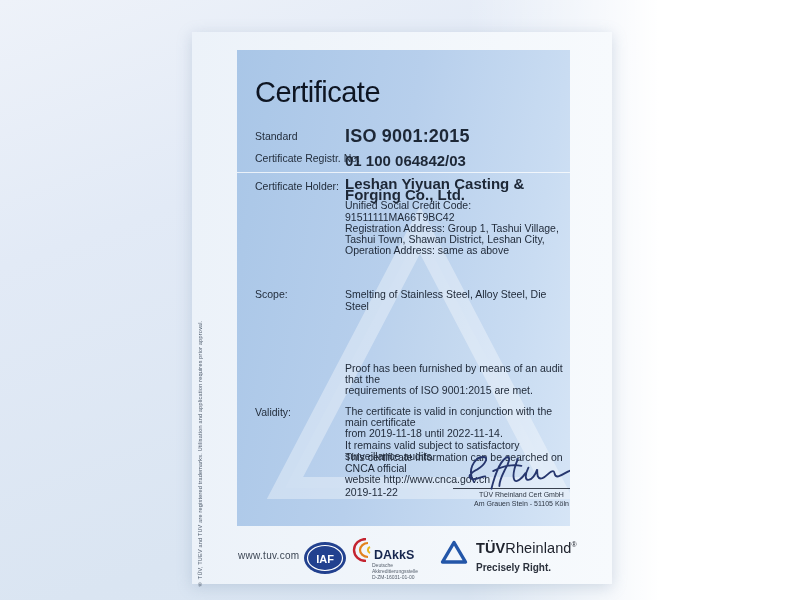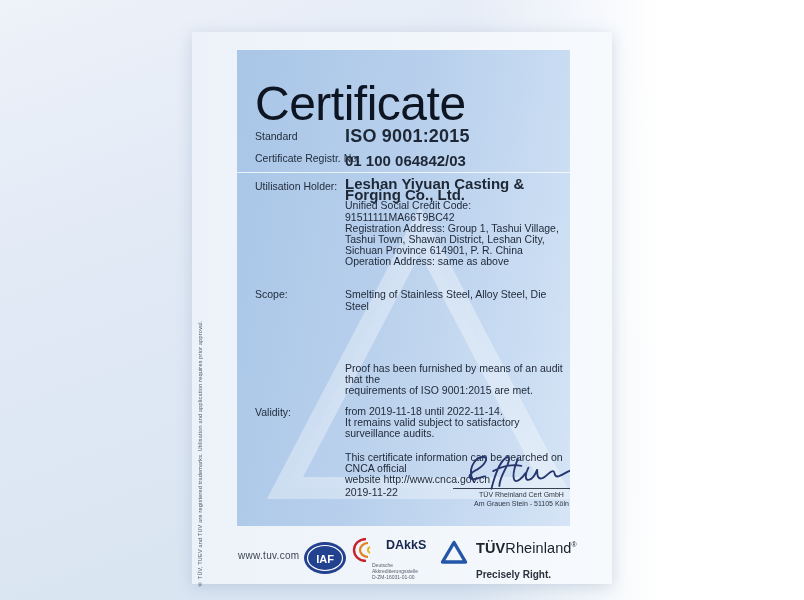--- a/index.html
+++ b/index.html
@@ -29,21 +29,21 @@
   
   .panel{
     position:absolute; left:237px; top:50px; width:333px; height:476px;
     background:linear-gradient(100deg, #a9c6e7 0%, #b7cfec 45%, #c9dcf2 80%, #d6e5f6 100%);
     overflow:hidden;
   }
   .watermark{ position:absolute; left:0; top:0; pointer-events:none; }
 
   .title{
     position:absolute; left:18px; top:26px;
-    font-size:48px; font-weight:400; letter-spacing:-0.5px; color:#0e1522;
+    font-size:29px; font-weight:400; letter-spacing:-0.5px; color:#0e1522;
   }
 
   .lbl{ position:absolute; left:18px; font-size:10.5px; color:#232e3d; }
   .val{ position:absolute; left:108px; font-size:10.5px; color:#1d2736; }
   .b14{ font-weight:700; font-size:18px; letter-spacing:.2px; }
   .b11{ font-weight:700; font-size:15px; }
 
   .divider{
     position:absolute; left:0; top:122px; width:333px; height:1px;
     background:rgba(255,255,255,0.75);
@@ -57,29 +57,29 @@
   .sig-svg{ display:block; width:150px; height:44px; margin-left:4px; }
   .sig-line{ width:145px; height:1px; background:#39414e; margin-left:8px; margin-top:-6px; }
   .sig-org{ margin-top:2px; width:153px; text-align:center; font-size:7px; line-height:8.5px; color:#2c3542; }
 
   
   .footer-web{
     position:absolute; left:238px; top:550px; font-size:10px; color:#3c4654; letter-spacing:.3px;
   }
   .iaf{ position:absolute; left:303px; top:541px; }
   .dakks{ position:absolute; left:352px; top:538px; width:90px; }
-  .dakks-row{ display:flex; align-items:flex-start;gap:12px; }
+  .dakks-row{ display:flex; align-items:flex-end; }
   .dakks-name{ font-size:12.5px; font-weight:700; color:#16264e; margin-left:2px; }
   .dakks-sub{ margin-left:20px; margin-top:1px; font-size:5px; line-height:5.8px; color:#555e6b; }
   .tuv-logo{ position:absolute; left:440px; top:539px; display:flex; }
   .tuv-text{ margin-left:8px; }
   .tuv-brand{ font-size:14.5px; color:#20242e; letter-spacing:.1px; }
   .tuv-brand .bold{ font-weight:700;margin-top:37px; }
   .tuv-reg{ font-size:7px; vertical-align:6px; color:#20242e; }
-  .tagline{ font-size:10px; font-weight:700; color:#2b313c; margin-top:12px; }
+  .tagline{ font-size:10px; font-weight:700; color:#2b313c; margin-top:5px; }
 </style>
 </head>
 <body>
 
 <div class="stage">
 
   <div class="paper"></div>
 
   <div class="side-note">® TÜV, TUEV and TUV are registered trademarks. Utilisation and application requires prior approval.</div>
 
@@ -92,40 +92,40 @@
     <div class="title">Certificate</div>
 
     <div class="lbl" style="top:80px">Standard</div>
     <div class="val b14" style="top:76px">ISO 9001:2015</div>
 
     <div class="lbl" style="top:102px">Certificate Registr. No.</div>
     <div class="val b11" style="top:102px">01 100 064842/03</div>
 
     <div class="divider"></div>
 
-    <div class="lbl" style="top:130px">Utilisation Holder:</div>
+    <div class="lbl" style="top:130px">Certificate Holder:</div>
     <div class="block" style="top:128px">
       <div class="b11">Leshan Yiyuan Casting &amp; Forging Co., Ltd.</div>
       <div>Unified Social Credit Code: 91511111MA66T9BC42</div>
       <div>Registration Address: Group 1, Tashui Village,</div>
       <div>Tashui Town, Shawan District, Leshan City,</div>
-      <div>Sichuan Province 614901, P. R. China</div>
       <div>Operation Address: same as above</div>
     </div>
 
     <div class="lbl" style="top:238px">Scope:</div>
     <div class="val" style="top:238px">Smelting of Stainless Steel, Alloy Steel, Die Steel</div>
 
     <div class="block" style="top:313px">
       <div>Proof has been furnished by means of an audit that the</div>
       <div>requirements of ISO 9001:2015 are met.</div>
     </div>
 
     <div class="lbl" style="top:356px">Validity:</div>
     <div class="block" style="top:356px">
+      <div>The certificate is valid in conjunction with the main certificate</div>
       <div>from 2019-11-18 until 2022-11-14.</div>
       <div>It remains valid subject to satisfactory surveillance audits.</div>
     </div>
     <div class="block" style="top:402px">
       <div>This certificate information can be searched on CNCA official</div>
       <div>website http://www.cnca.gov.cn</div>
     </div>
 
     <div class="date">2019-11-22</div>
 

